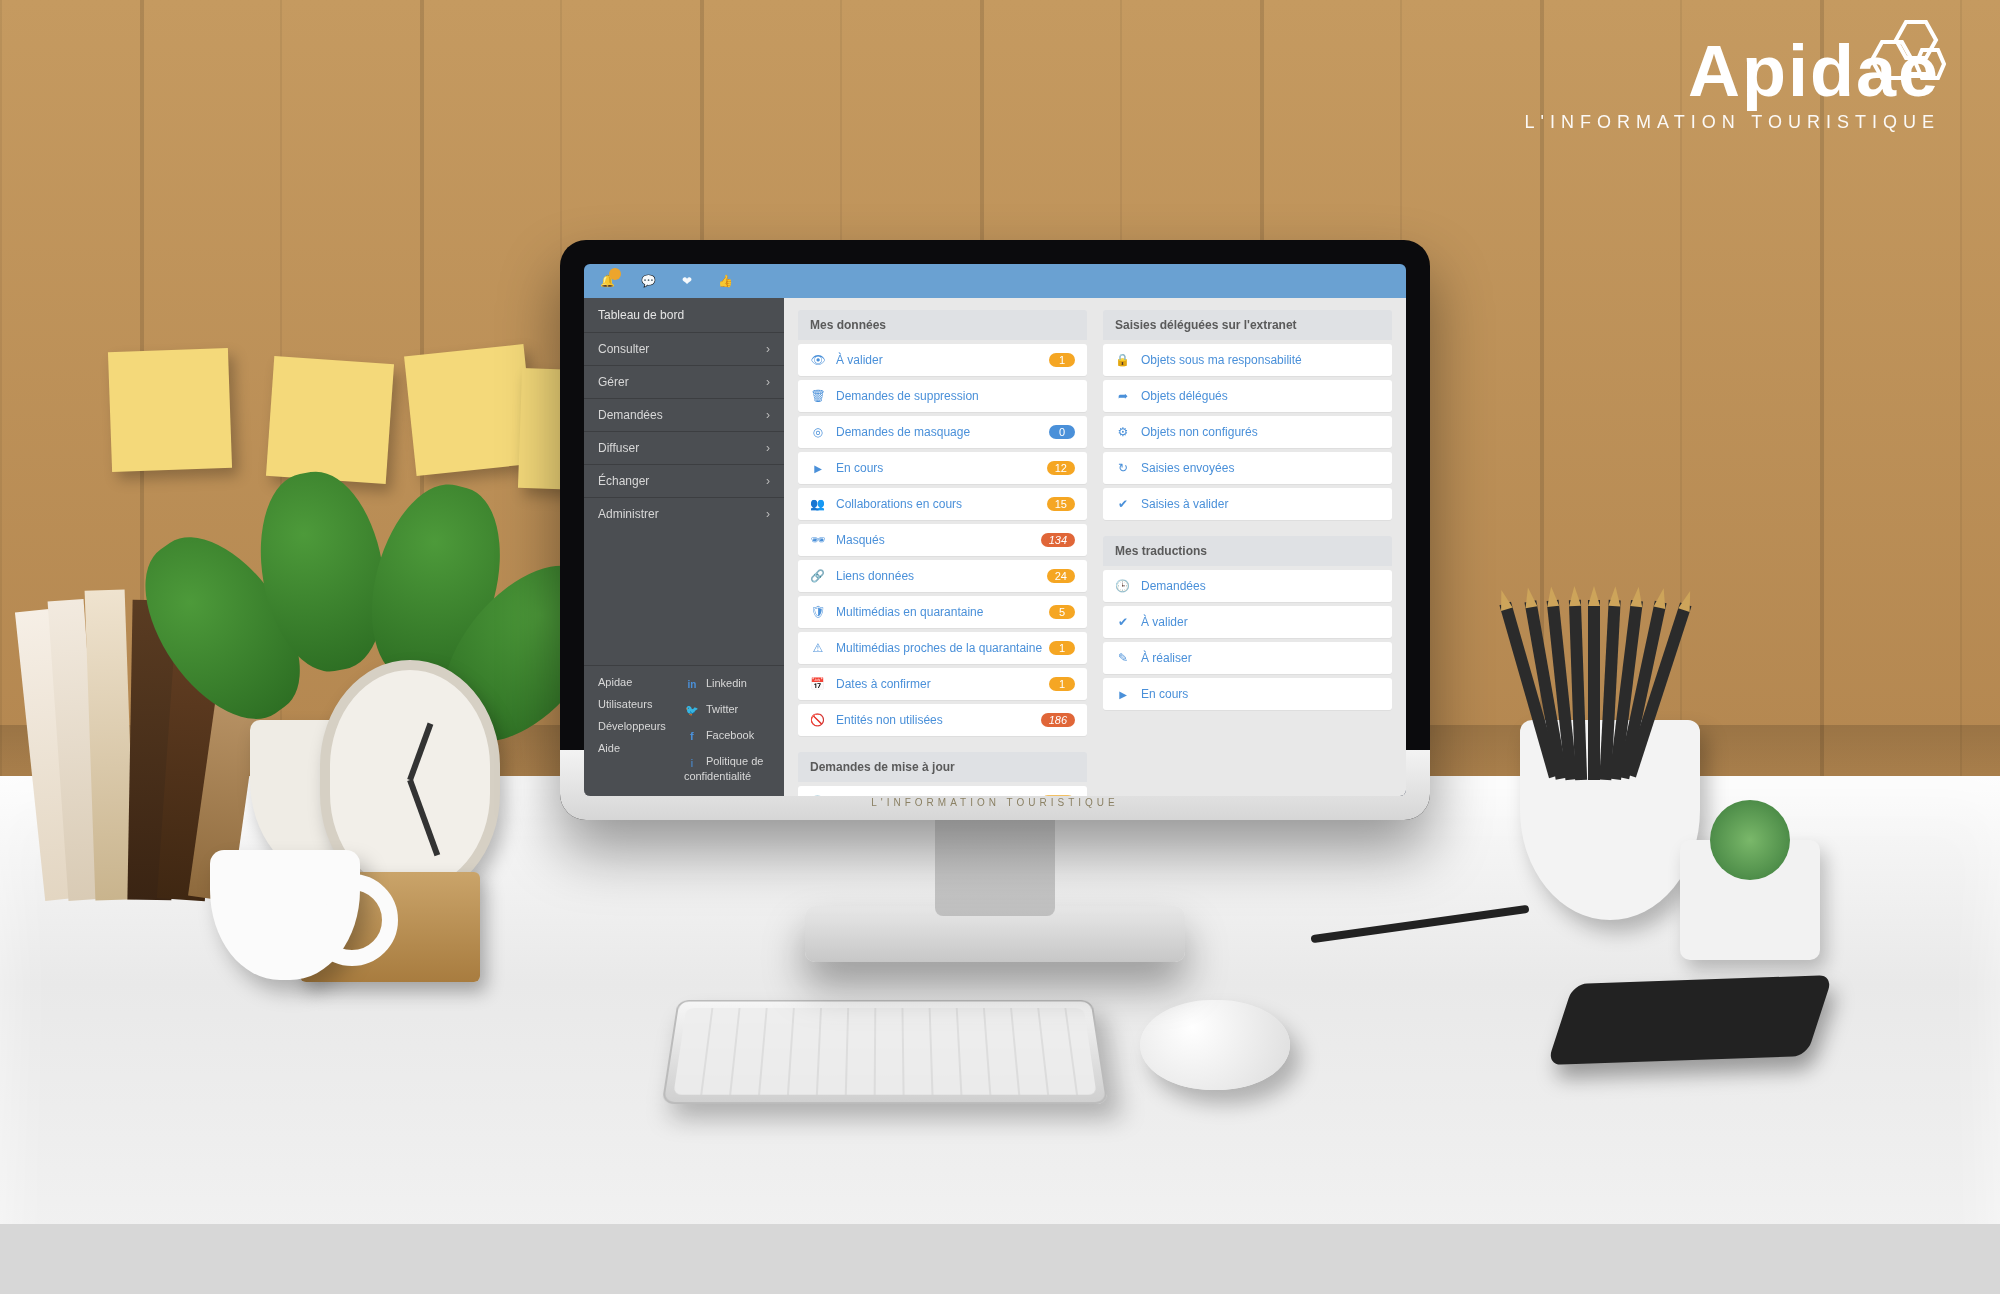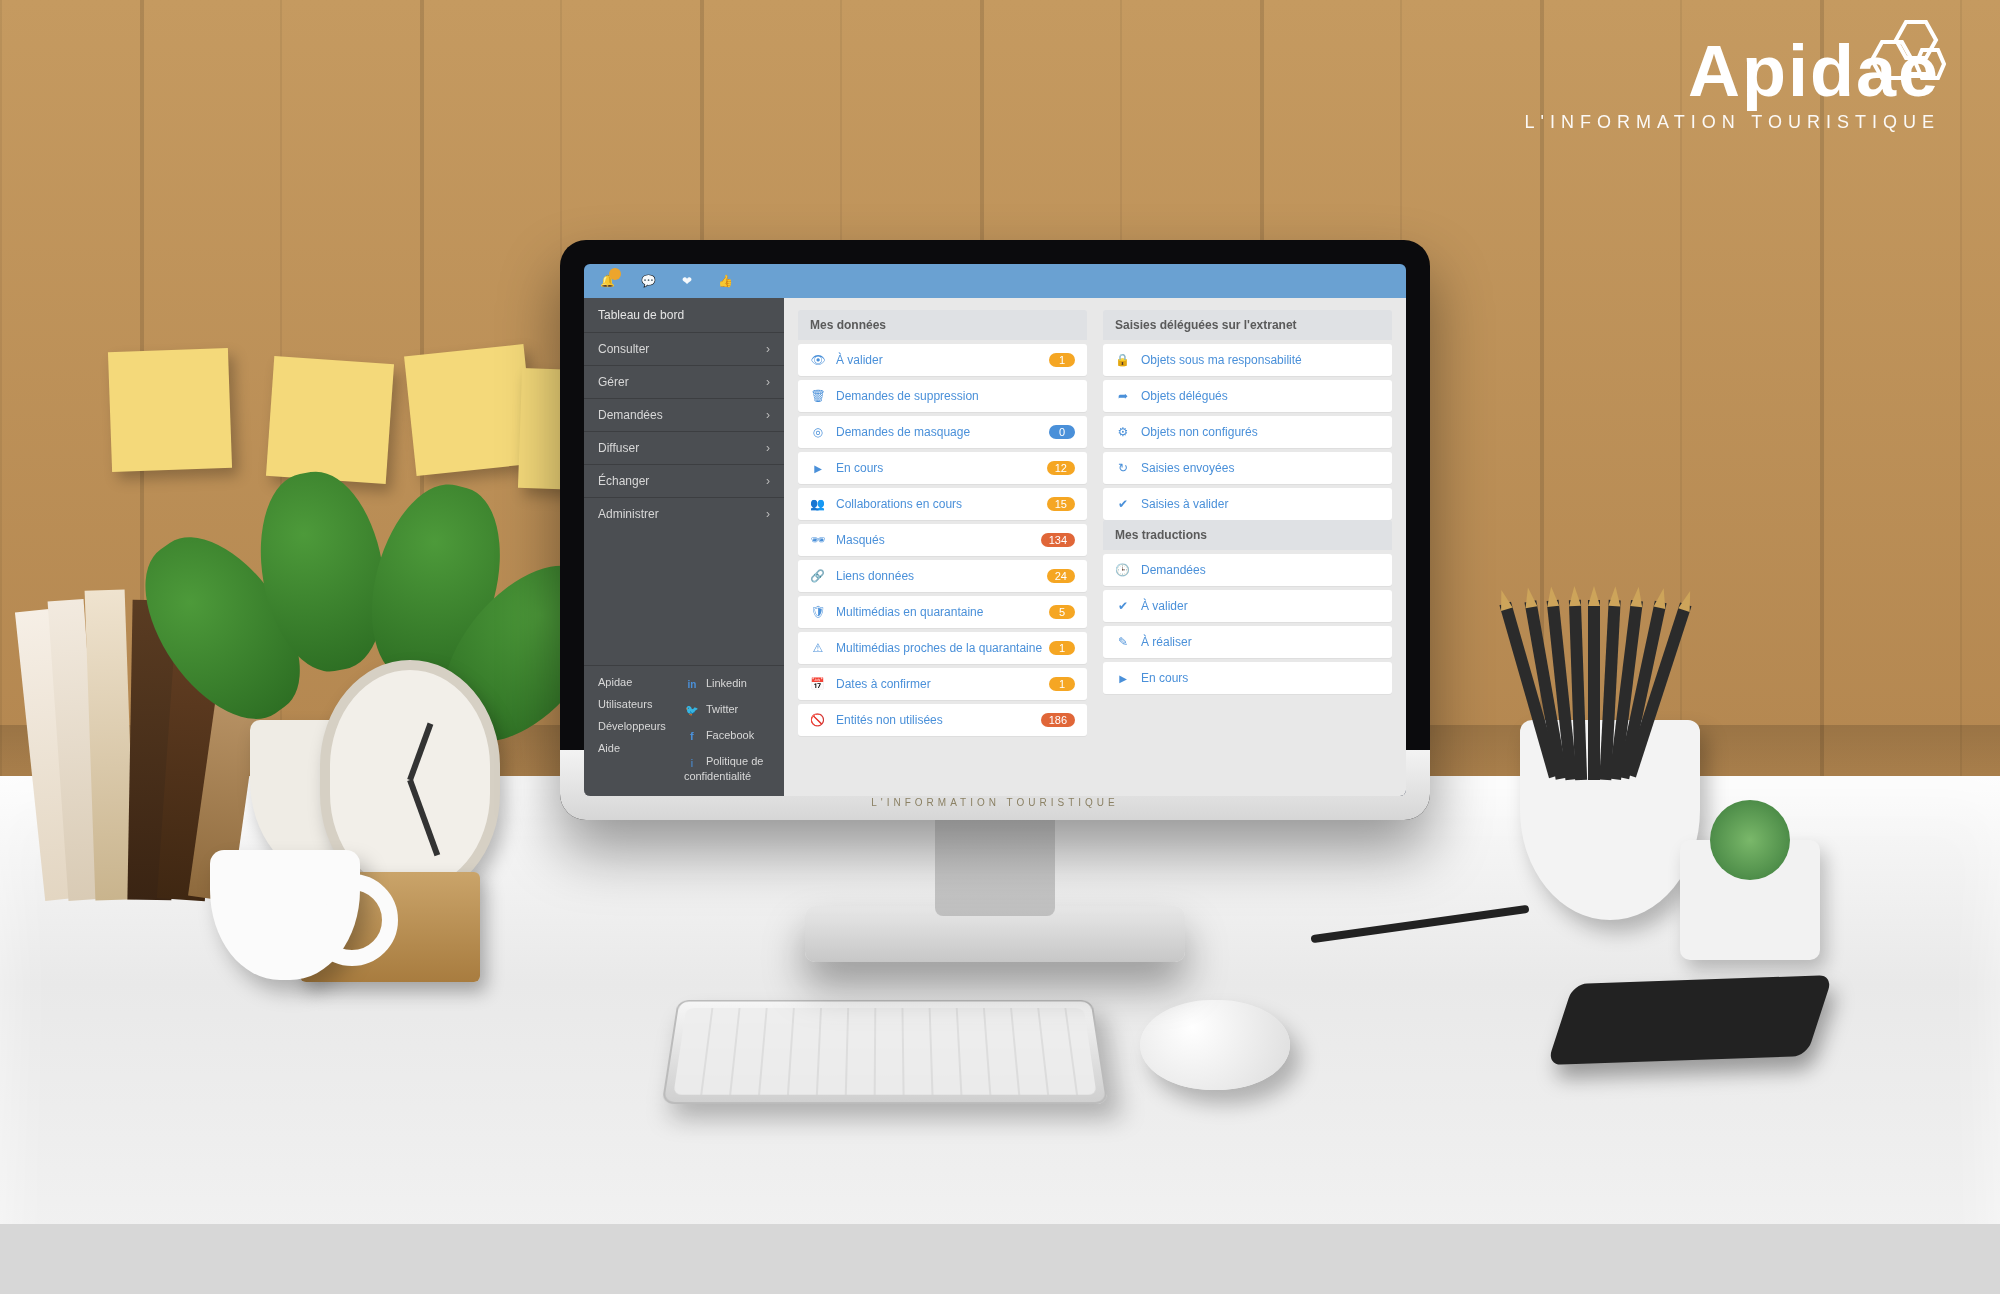--- a/index.html
+++ b/index.html
@@ -170,32 +170,32 @@
   .side-foot{margin-top:auto; padding:10px 0 14px 0; display:flex; gap:18px;
     border-top:1px solid rgba(0,0,0,.2);}
   .foot-col{display:flex; flex-direction:column; gap:10px; font-size:11px;}
   .foot-col.a{padding-left:14px;}
   .foot-link{color:#d8d8d8; cursor:pointer;}
   .foot-link svg, .foot-link .ic{margin-right:6px; vertical-align:middle;}
 
   .content{flex:1; padding:12px 14px; overflow:auto;}
   .row{display:flex; gap:16px;}
   .col{flex:1; min-width:0;}
-  .panel{border-radius:3px; }
+  .panel{border-radius:3px; margin-bottom:16px;}
   .panel-h{background:#dfe1e4; color:#5a5a5a; font-weight:700; padding:8px 12px; border-radius:3px 3px 0 0;}
   .panel-b{background:transparent;}
   .item{display:flex; align-items:center; justify-content:space-between;
     background:#fff; padding:8px 12px; margin-top:4px; border-radius:3px;
     box-shadow:0 1px 0 rgba(0,0,0,.04);}
   .item .lbl{display:flex; align-items:center; gap:10px; color:#4a90d9;}
   .ic{display:inline-flex; width:16px; height:16px; align-items:center; justify-content:center; color:#4a90d9;}
   .badge{min-width:26px; padding:1px 8px; border-radius:10px; font-size:11px;
     color:#fff; text-align:center;}
   .bg-orange{background:#f5a623;}
-  .bg-red{background:#e06638;}
+  .bg-red{background:#e06638;font-style:italic;}
   .bg-blue{background:#4a90d9;}
   .bg-orange-soft{background:#f2c063;}
 
   
   .i-eye:before{content:"\1F441";}
   .i-trash:before{content:"\1F5D1";}
   .i-mask:before{content:"\25CE";}
   .i-play:before{content:"\25B6"; font-size:10px;}
   .i-people:before{content:"\1F465";}
   .i-eyeoff:before{content:"\1F576";}
@@ -429,20 +429,32 @@
                     </div>
                     <div class="item">
                       <span class="lbl">
                         <span class="ic i-block"></span>
                         <span>Entités non utilisées</span>
                       </span>
                       <span class="badge bg-red">186</span>
                     </div>
                   </div>
               </div>
+              <div class="panel">
+                <div class="panel-h">Demandes de mise à jour</div>
+                <div class="panel-b" id="p-maj">
+                    <div class="item">
+                      <span class="lbl">
+                        <span class="ic i-clock"></span>
+                        <span>Demandes envoyées</span>
+                      </span>
+                      <span class="badge bg-orange-soft">244</span>
+                    </div>
+                  </div>
+              </div>
             </div>
             <div class="col">
               <div class="panel">
                 <div class="panel-h">Saisies déléguées sur l'extranet</div>
                 <div class="panel-b" id="p-deleg">
                     <div class="item">
                       <span class="lbl">
                         <span class="ic i-lock"></span>
                         <span>Objets sous ma responsabilité</span>
                       </span>

